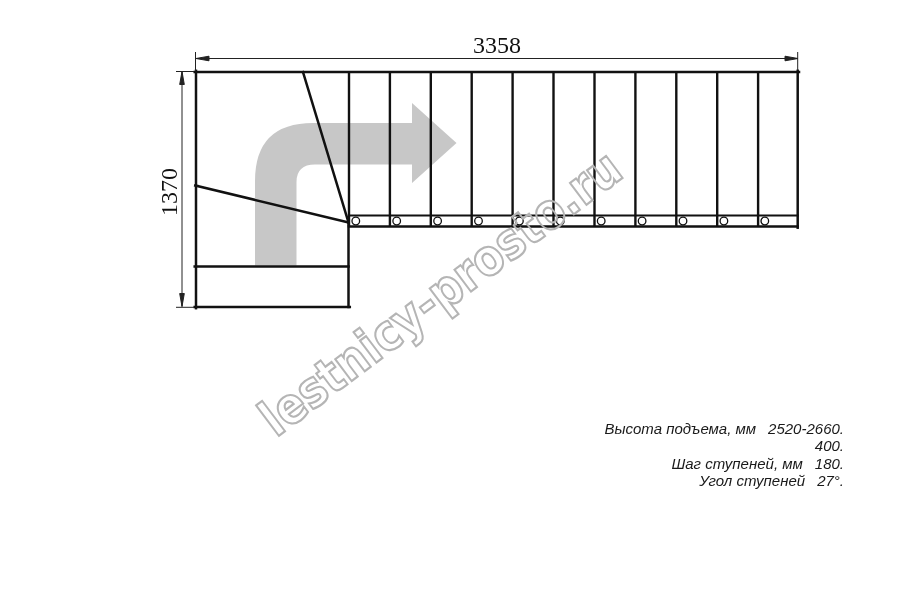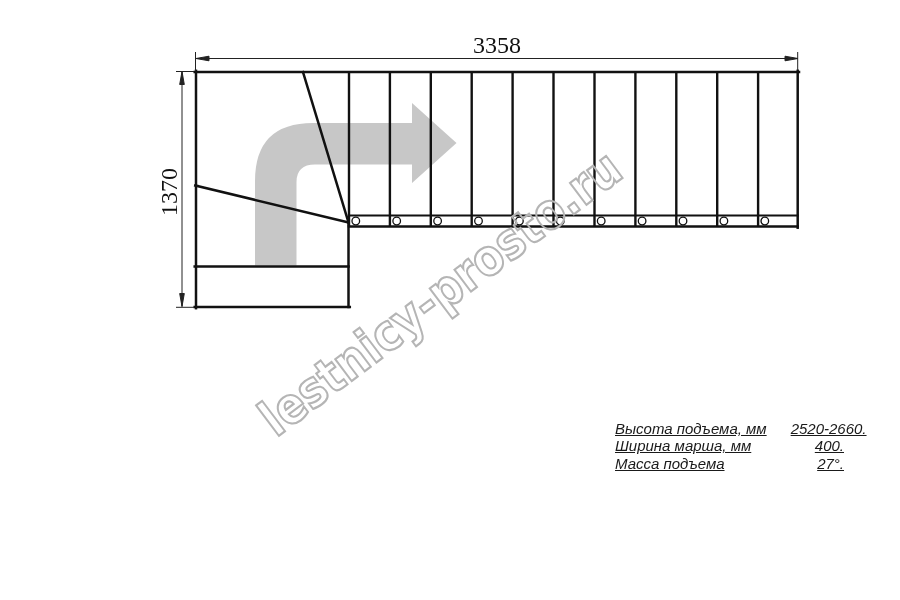--- a/index.html
+++ b/index.html
@@ -15,23 +15,23 @@
   .wm-text{
     font-family:"DejaVu Sans",sans-serif;
     font-weight:bold;font-size:50px;
     fill:none;
   }
   #specs{
     position:absolute;left:615px;top:420px;width:229px;
     font-family:"Liberation Sans",sans-serif;
     font-style:italic;font-size:15px;line-height:17.4px;color:#1a1a1a;
   }
-  .spec-row{display:flex;justify-content:space-between;white-space:nowrap;text-decoration:underline;}
+  .spec-row{display:flex;justify-content:flex-end;white-space:nowrap;}
   .spec-label{text-align:left;}
-  .spec-value{text-align:right;margin-left:24px;}
+  .spec-value{text-align:right;margin-left:12px;}
 </style>
 </head>
 <body>
 
 <div id="stage">
 
   <svg id="plan-svg" width="900" height="600" viewBox="0 0 900 600">
 
     <path d="M 255 265.5 L 255 181 Q 255 123 313 123
              L 412 123 L 412 103 L 456.5 143 L 412 183 L 412 164.5
@@ -98,21 +98,24 @@
 
     <text class="wm-text" transform="translate(276,438) rotate(-36.9)" textLength="437" lengthAdjust="spacingAndGlyphs" stroke-width="2.2" stroke="#b5b5b5">lestnicy-prosto.ru</text>
   </svg>
 
   <div id="specs">
     <div class="spec-row">
       <span class="spec-label">Высота подъема, мм</span>
       <span class="spec-value">2520-2660.</span>
     </div>
     <div class="spec-row">
-      <span class="spec-label">Ширина марша, мм</span>
       <span class="spec-value">400.</span>
     </div>
     <div class="spec-row">
-      <span class="spec-label">Масса подъема</span>
+      <span class="spec-label">Шаг ступеней, мм</span>
+      <span class="spec-value">180.</span>
+    </div>
+    <div class="spec-row">
+      <span class="spec-label">Угол ступеней</span>
       <span class="spec-value">27°.</span>
     </div>
   </div>
 </div>
 
 </body></html>

